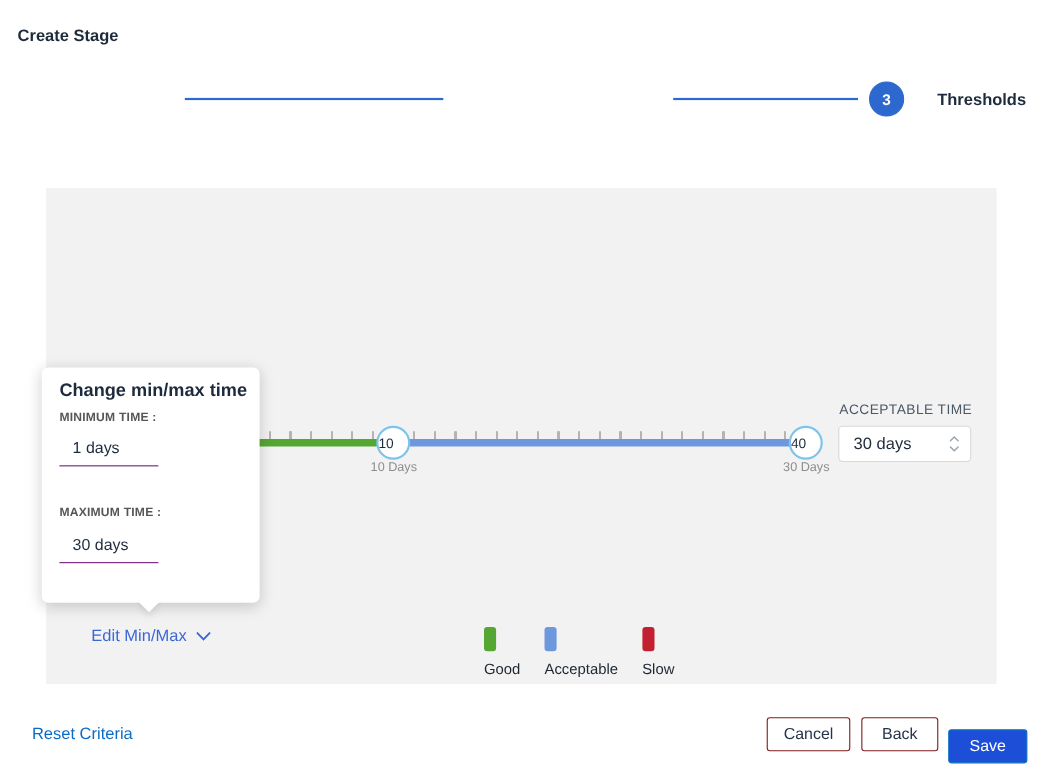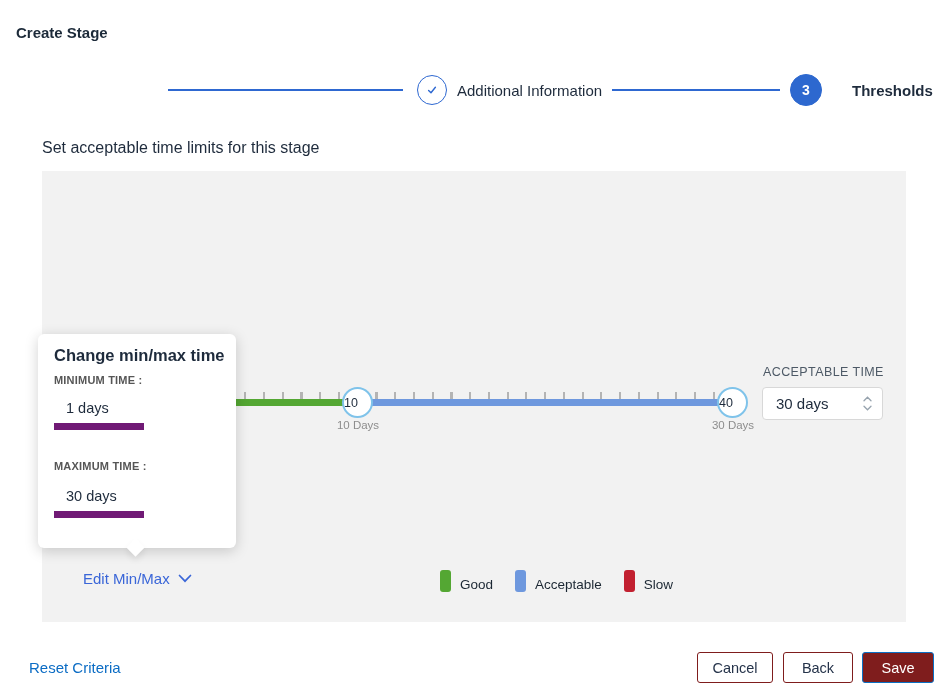--- a/index.html
+++ b/index.html
@@ -37,73 +37,64 @@
 
   
   .acc-label { position:absolute; left:721px; top:194px; font-size:12.5px; font-weight:500; letter-spacing:.4px; color:#4d5966; }
   .acc-input { position:absolute; left:720px; top:216px; width:121px; height:33px; background:#fff; border:1px solid #d8d8d8;
                border-radius:4px; display:flex; align-items:center; padding:0 10px 0 13px; }
   .acc-value { font-size:15px; color:#1e2b3c; flex:1; }
   .spinner { display:flex; flex-direction:column; gap:3px; align-items:center; color:#97a3ae; cursor:pointer; }
 
   
   .legend { position:absolute; left:398px; top:399px; display:flex; align-items:center; column-gap:22px; }
-  .legend-item { display:flex; align-items:flex-end; gap:9px; }
+  .legend-item { display:flex; align-items:flex-start; gap:9px;flex-direction:column; }
   .swatch { width:11px; height:22px; border-radius:3px; }
   .legend-text { font-size:13.5px; font-weight:500; color:#1b2733; }
 
   .edit-link { position:absolute; left:41px; top:399px; font-size:15px; color:#3a66d8; display:flex; align-items:center; gap:8px; cursor:pointer; }
 
   
   .popover { position:absolute; left:38px; top:334px; width:198px; height:214px; background:#fff; border-radius:6px;
              box-shadow:0 3px 14px rgba(0,0,0,.18); z-index:20; }
   .popover::after { content:""; position:absolute; left:91px; bottom:-6px; width:13px; height:13px; background:#fff;
                     transform:rotate(45deg); box-shadow:3px 3px 6px rgba(0,0,0,.08); }
   .pop-title { position:absolute; left:16px; top:12px; font-size:16.5px; font-weight:600; color:#1e2b3c; }
   .pop-label { position:absolute; left:16px; font-size:11px; font-weight:700; letter-spacing:.2px; color:#565656; }
-  .pop-field { position:absolute; left:16px; width:90px; border-bottom:7px solid #701a75; padding:0 0 7px 12px;
+  .pop-field { position:absolute; left:16px; width:90px; border-bottom:1px solid #701a75; padding:0 0 7px 12px;
                font-size:14.5px; color:#1e2b3c; background:transparent; }
 
   
   .reset-link { position:absolute; left:29px; top:659px; font-size:15px; color:#0b6cc4; cursor:pointer; }
   .btn { position:absolute; top:652px; height:31px; border-radius:3px; font-size:14.5px; font-family:"Liberation Sans", sans-serif;
          display:flex; align-items:center; justify-content:center; cursor:pointer; }
   .btn.ghost { background:#fff; border:1px solid #7f1d1d; color:#25334a; }
-  .btn.primary { background:#7f1d1d; border:1px solid #0a70c4; color:#fff; }
+  .btn.primary { background:#1d4ed8; border:1px solid #0a70c4; color:#fff;margin-top:11px; }
   #btn-cancel { left:697px; width:76px; }
   #btn-back { left:783px; width:70px; }
   #btn-save { left:862px; width:72px; }
 </style>
 </head>
 <body>
 
 <div id="app">
 
   <div class="page-title">Create Stage</div>
 
   <div class="step-line" style="left:168px; width:235px;"></div>
 
-  <div class="step" style="left:417px;">
-    <div class="step-circle">
-      <svg width="16" height="16" viewBox="0 0 16 16">
-          <path d="M4.6 8.4 L7 10.8 L11.4 5.3" fill="none" stroke="currentColor" stroke-width="1.4" stroke-linecap="round" stroke-linejoin="round"></path>
-        </svg>
-    </div>
-    <span class="step-label">Additional Information</span>
-  </div>
   <div class="step-line" style="left:612px; width:168px;"></div>
 
   <div class="step" style="left:790px; top:74px;">
     <div class="step-circle filled">
       <span>3</span>
     </div>
     <span class="step-label bold">Thresholds</span>
   </div>
 
-  <div class="section-heading">Set acceptable time limits for this stage</div>
 
   <div class="panel">
 
 
     <div class="ticks"></div>
     <div class="track-green"></div>
     <div class="track-blue"></div>
     <div class="handle" style="left:300px;">
       <span>10</span>
     </div>

